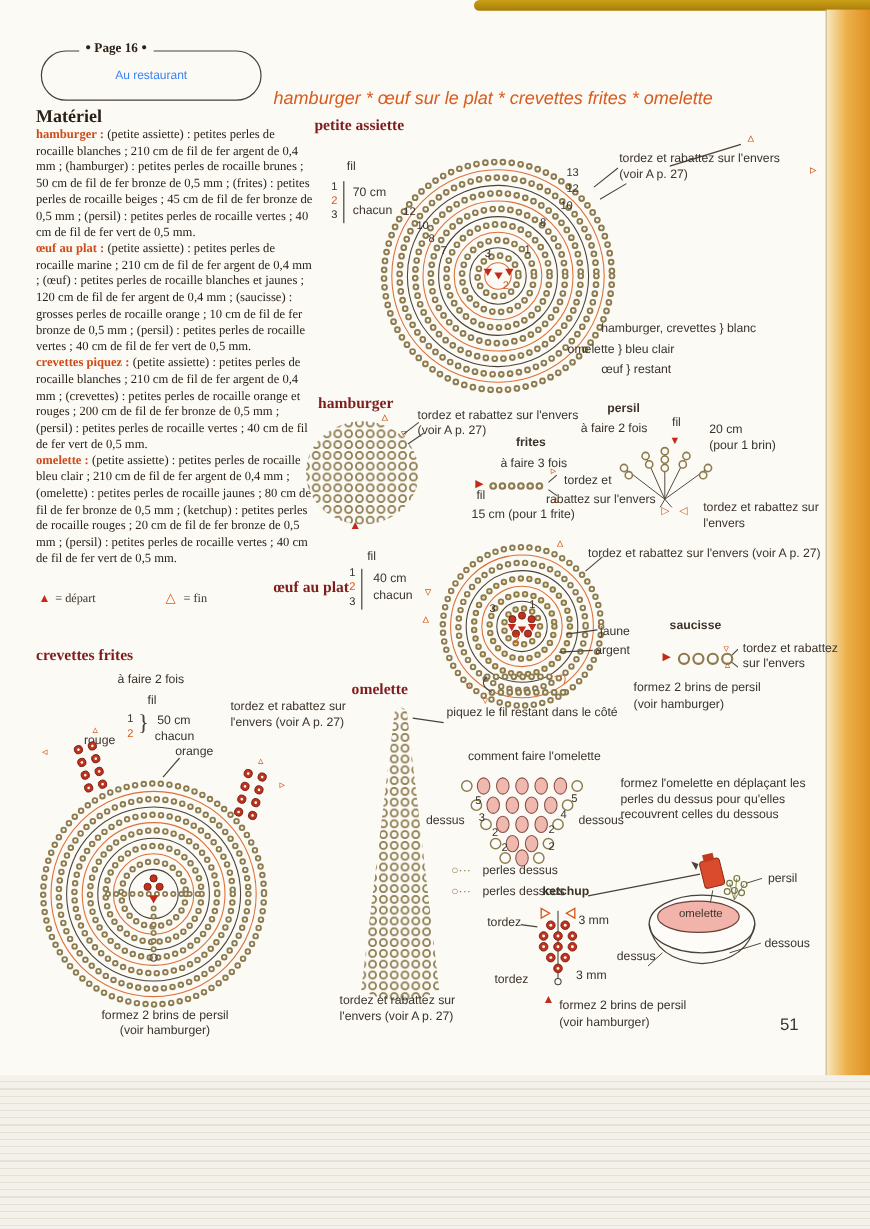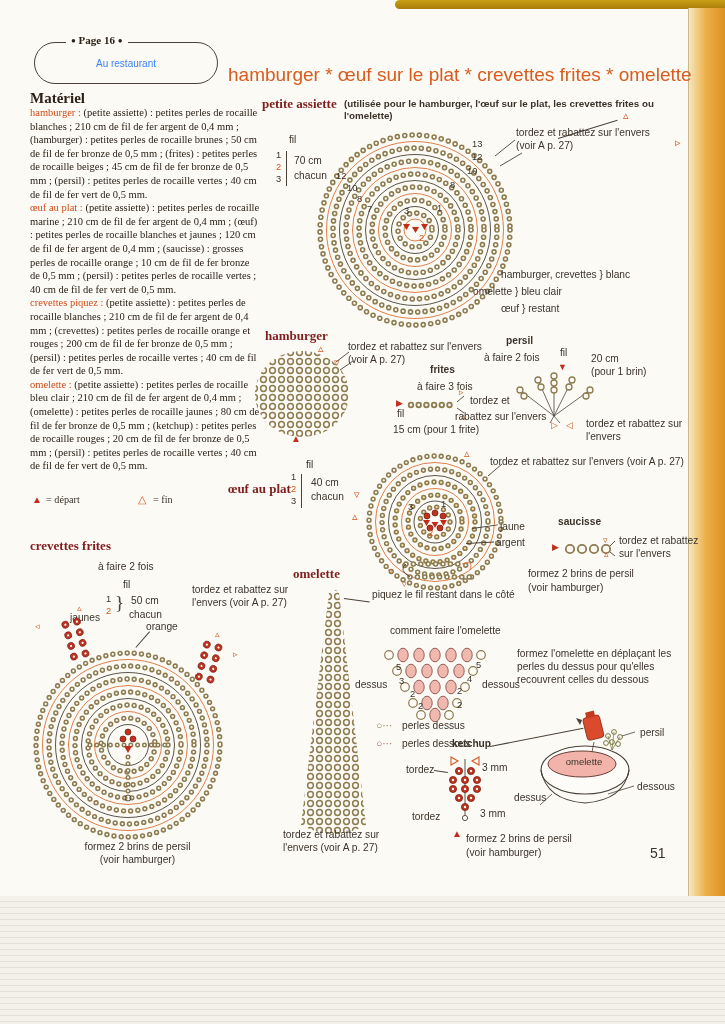--- a/index.html
+++ b/index.html
@@ -13,29 +13,29 @@
   .num{position:absolute;font-size:9.3px;color:#3b332a;}
   .num.o{color:#d4581f;}
   .tri{position:absolute;font-size:10px;color:#c22b1a;line-height:1;}
   .trio{position:absolute;font-size:9px;color:#d4581f;line-height:1;}
   .leader{position:absolute;height:0;border-top:1px solid #4a4238;transform-origin:0 0;}
   .vbar{position:absolute;width:1px;background:#4a4238;}
   
   .mat{position:absolute;left:30px;top:106px;width:231px;
        font:10.5px/13.6px "Liberation Serif",serif;color:#2b2117;}
   .mat p{margin:0;}
-  .mat .lbl{color:#cf4c1a;font-weight:normal;}
+  .mat .lbl{color:#cf4c1a;font-weight:bold;}
   
   .pill{position:absolute;left:34px;top:42px;width:182px;height:40px;border:1.6px solid #4a4238;
         border-radius:22px;display:flex;align-items:center;justify-content:center;}
   .pill-title{font-size:10px;color:#3b82f6;}
   .pageref{position:absolute;left:66px;top:34px;background:#fbfaf5;padding:0 5px;z-index:2;
            font:bold 11px "Liberation Serif",serif;color:#2b2117;}
   .pageref .dot{color:#2b2117;font-size:8px;vertical-align:1px;}
-  .menu{position:absolute;left:228px;top:64px;font-size:19px;color:#d95b1e;}
+  .menu{position:absolute;left:228px;top:74px;font-size:15px;color:#d95b1e;font-style:italic;}
   
   .ring-b{fill:none;stroke:#8d7b50;stroke-linecap:round;}
   .ring-w{fill:none;stroke:#fbfaf5;stroke-linecap:round;}
   .ring-y{fill:none;stroke:#f3e0a8;stroke-linecap:round;}
   .wire-o{fill:none;stroke:#dd7038;stroke-width:0.9;}
   .wire-k{fill:none;stroke:#4a4238;stroke-width:0.9;}
   .rd{fill:#bf3220;stroke:#70180a;stroke-width:0.7;}
   .rtri{fill:#c22b1a;}
   .otri{fill:none;stroke:#d4581f;stroke-width:1.1;}
   .edge-top{position:absolute;left:395px;top:0;width:330px;height:9px;
@@ -75,21 +75,20 @@
     <p><span class="lbl">œuf au plat :</span><span> (petite assiette) : petites perles de rocaille marine ; 210 cm de fil de fer argent de 0,4 mm ; (œuf) : petites perles de rocaille blanches et jaunes ; 120 cm de fil de fer argent de 0,4 mm ; (saucisse) : grosses perles de rocaille orange ; 10 cm de fil de fer bronze de 0,5 mm ; (persil) : petites perles de rocaille vertes ; 40 cm de fil de fer vert de 0,5 mm.</span></p>
     <p><span class="lbl">crevettes piquez :</span><span> (petite assiette) : petites perles de rocaille blanches ; 210 cm de fil de fer argent de 0,4 mm ; (crevettes) : petites perles de rocaille orange et rouges ; 200 cm de fil de fer bronze de 0,5 mm ; (persil) : petites perles de rocaille vertes ; 40 cm de fil de fer vert de 0,5 mm.</span></p>
     <p><span class="lbl">omelette :</span><span> (petite assiette) : petites perles de rocaille bleu clair ; 210 cm de fil de fer argent de 0,4 mm ; (omelette) : petites perles de rocaille jaunes ; 80 cm de fil de fer bronze de 0,5 mm ; (ketchup) : petites perles de rocaille rouges ; 20 cm de fil de fer bronze de 0,5 mm ; (persil) : petites perles de rocaille vertes ; 40 cm de fil de fer vert de 0,5 mm.</span></p>
   </div>
   <span class="tri" style="left:32px;top:495px">▲</span>
   <span class="t ser" style="left:46px;top:494px">= départ</span>
   <span class="trio" style="left:138px;top:494px;font-size:11px">△</span>
   <span class="t ser" style="left:153px;top:494px">= fin</span>
 
   <span class="h-orange" style="left:262px;top:96px">petite assiette</span>
-  <span class="t tb" style="left:344px;top:98px;width:360px;font-size:9.8px">(utilisée pour le hamburger, l'œuf sur le plat, les crevettes frites ou l'omelette)</span>
   <span class="t" style="left:289px;top:134px">fil</span>
   <span class="num" style="left:276px;top:150px">1</span>
   <span class="num o" style="left:276px;top:162px">2</span>
   <span class="num" style="left:276px;top:174px">3</span>
   <div class="vbar" style="left:286px;top:151px;height:35px"></div>
   <span class="t" style="left:294px;top:155px">70 cm</span>
   <span class="t" style="left:294px;top:170px">chacun</span>
 
   <svg class="abs" style="left:300px;top:118px" width="230" height="220">
     <circle class="wire-o" cx="115" cy="112" r="88.5"></circle>
@@ -257,21 +256,21 @@
   <span class="t" style="left:528px;top:582px">(voir hamburger)</span>
 
   <span class="h-orange" style="left:30px;top:538px">crevettes frites</span>
   <span class="t" style="left:98px;top:561px">à faire 2 fois</span>
   <span class="t" style="left:123px;top:579px">fil</span>
   <span class="num" style="left:106px;top:594px">1</span>
   <span class="num o" style="left:106px;top:606px">2</span>
   <span class="abs ser" style="left:115px;top:592px;font-size:19px;color:#4a4238">}</span>
   <span class="t" style="left:131px;top:595px">50 cm</span>
   <span class="t" style="left:129px;top:609px">chacun</span>
-  <span class="t" style="left:70px;top:612px">jaunes</span>
+  <span class="t" style="left:70px;top:612px">rouge</span>
   <span class="t" style="left:146px;top:621px">orange</span>
   <div class="leader" style="left:150px;top:632px;width:21px;transform:rotate(131deg)"></div>
   <span class="t" style="left:192px;top:584px;width:120px">tordez et rabattez sur l'envers (voir A p. 27)</span>
   <span class="trio" style="left:77px;top:604px">▵</span>
   <span class="trio" style="left:35px;top:622px">◃</span>
   <span class="trio" style="left:215px;top:630px">▵</span>
   <span class="trio" style="left:233px;top:650px">▹</span>
   <svg class="abs" style="left:50px;top:612px" width="56" height="58">
     <g transform="rotate(-15 28 29)">
       <g class="rd">

